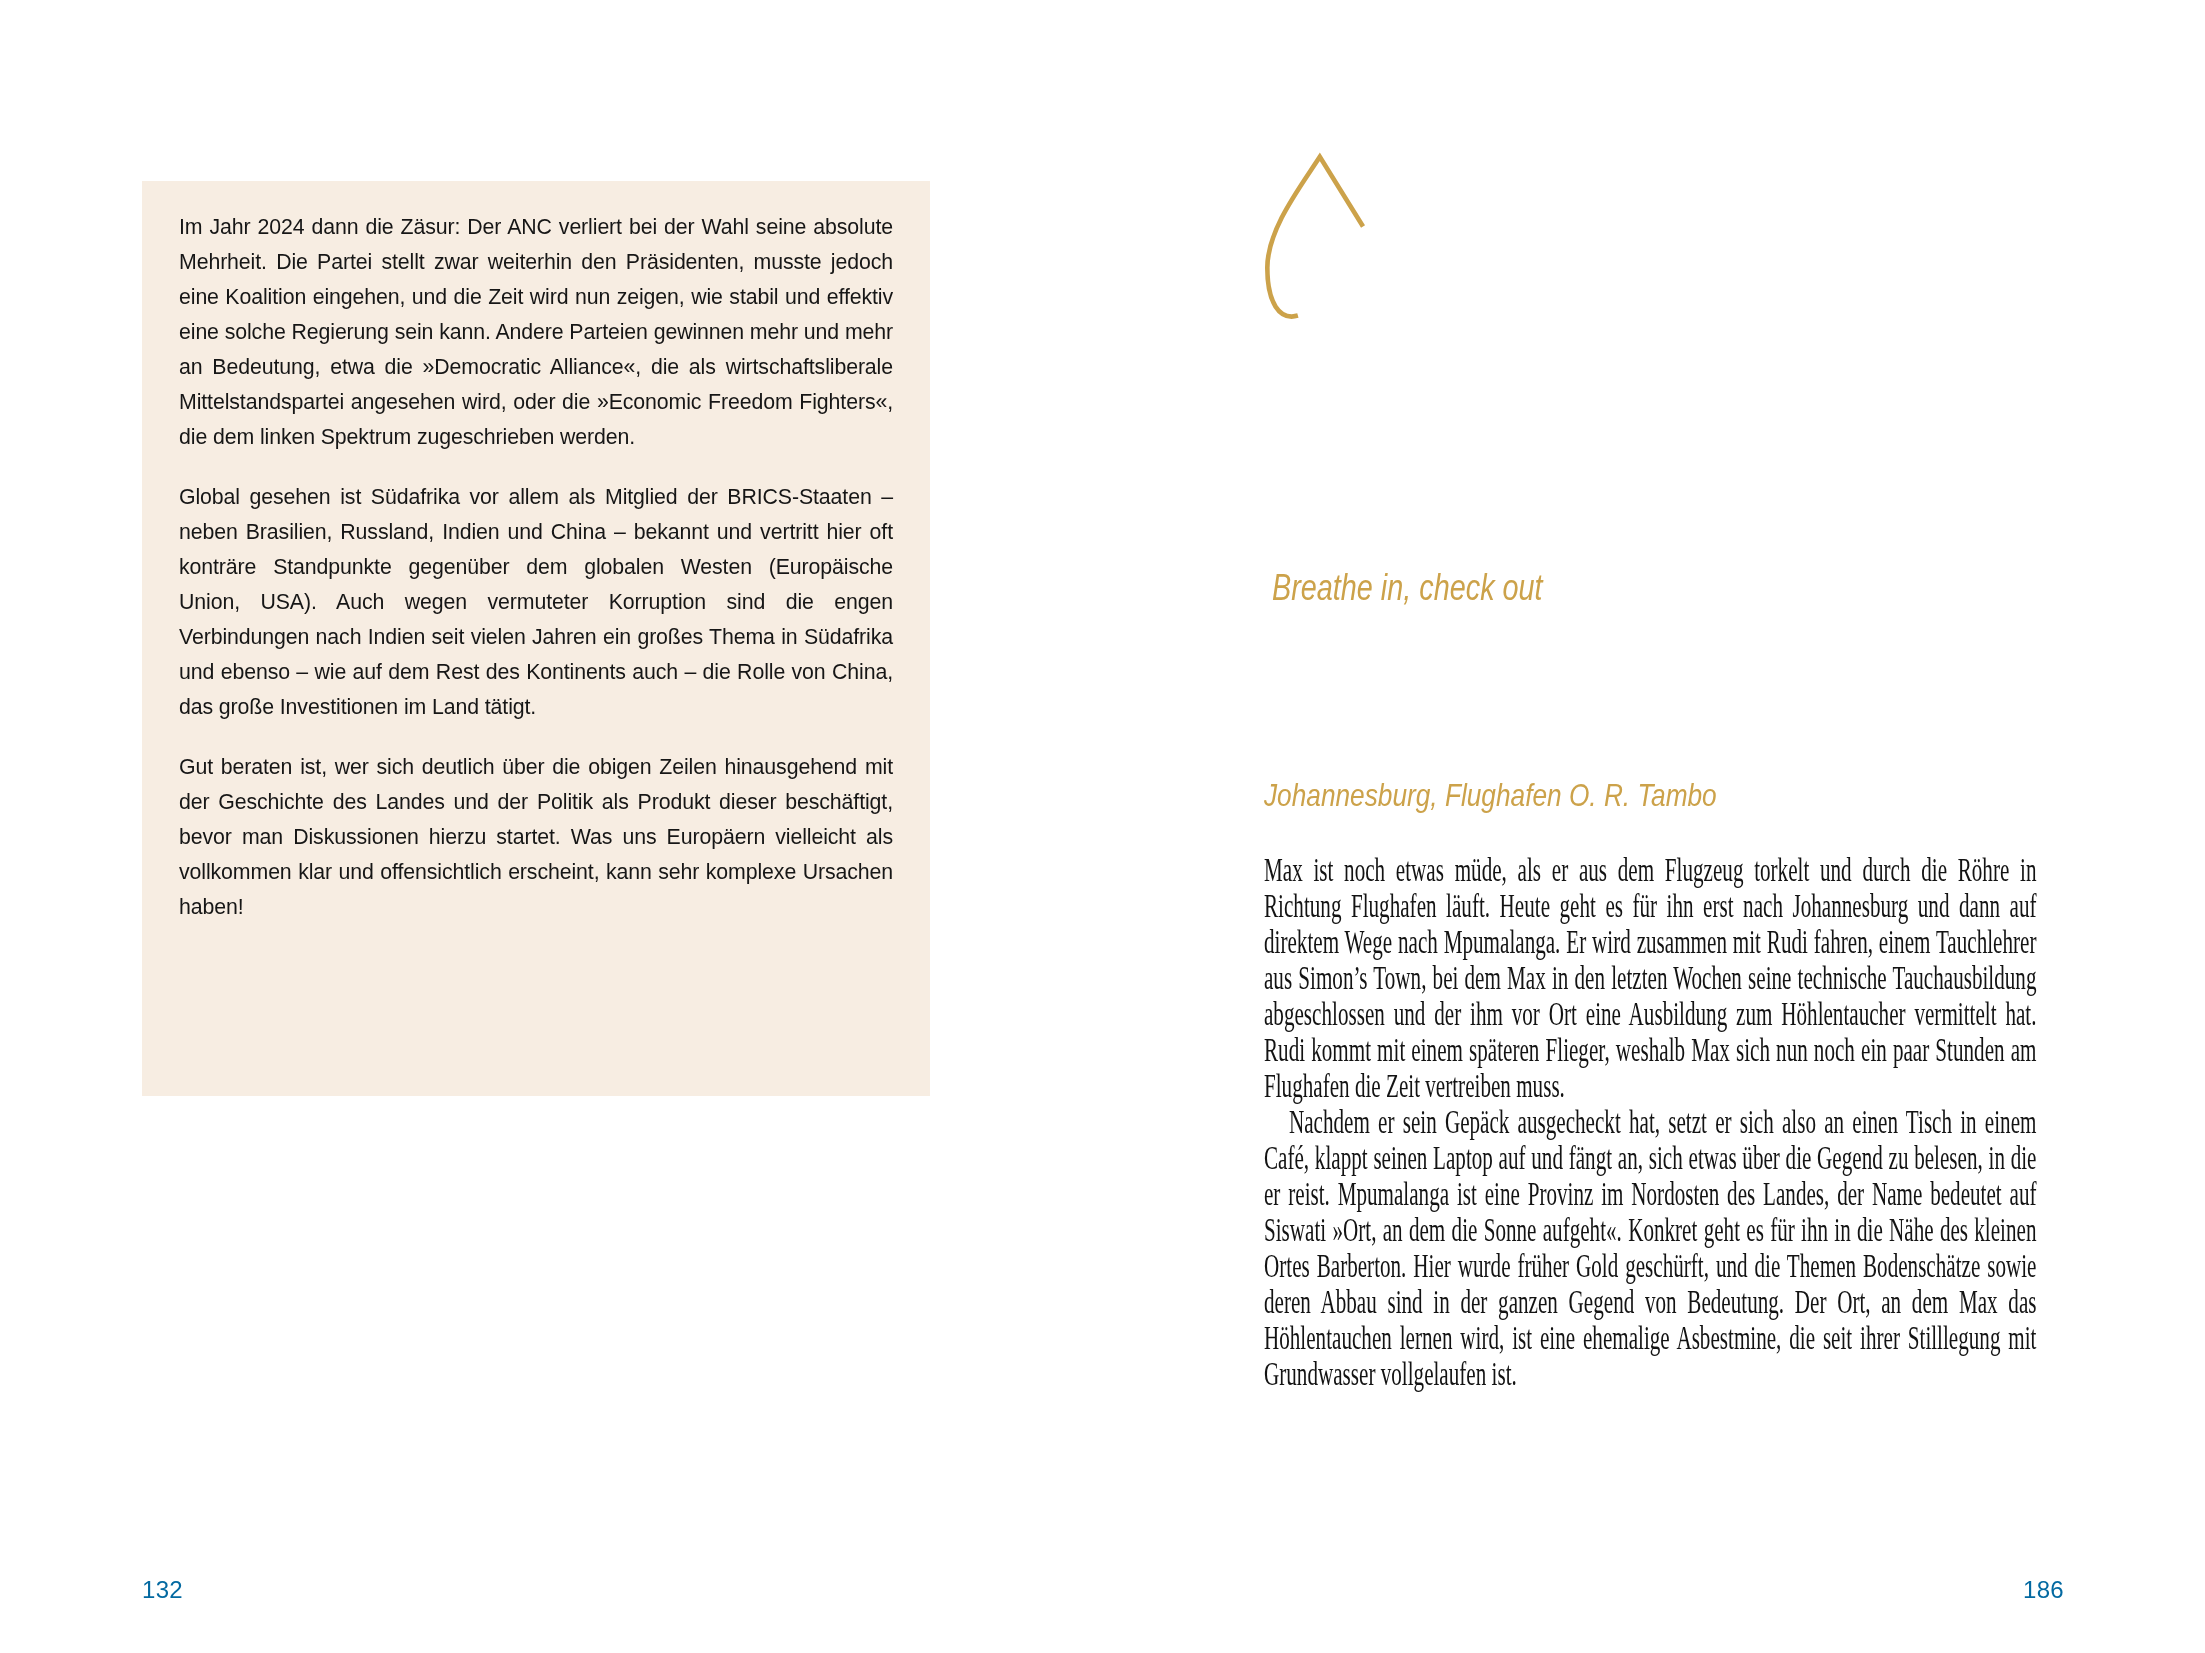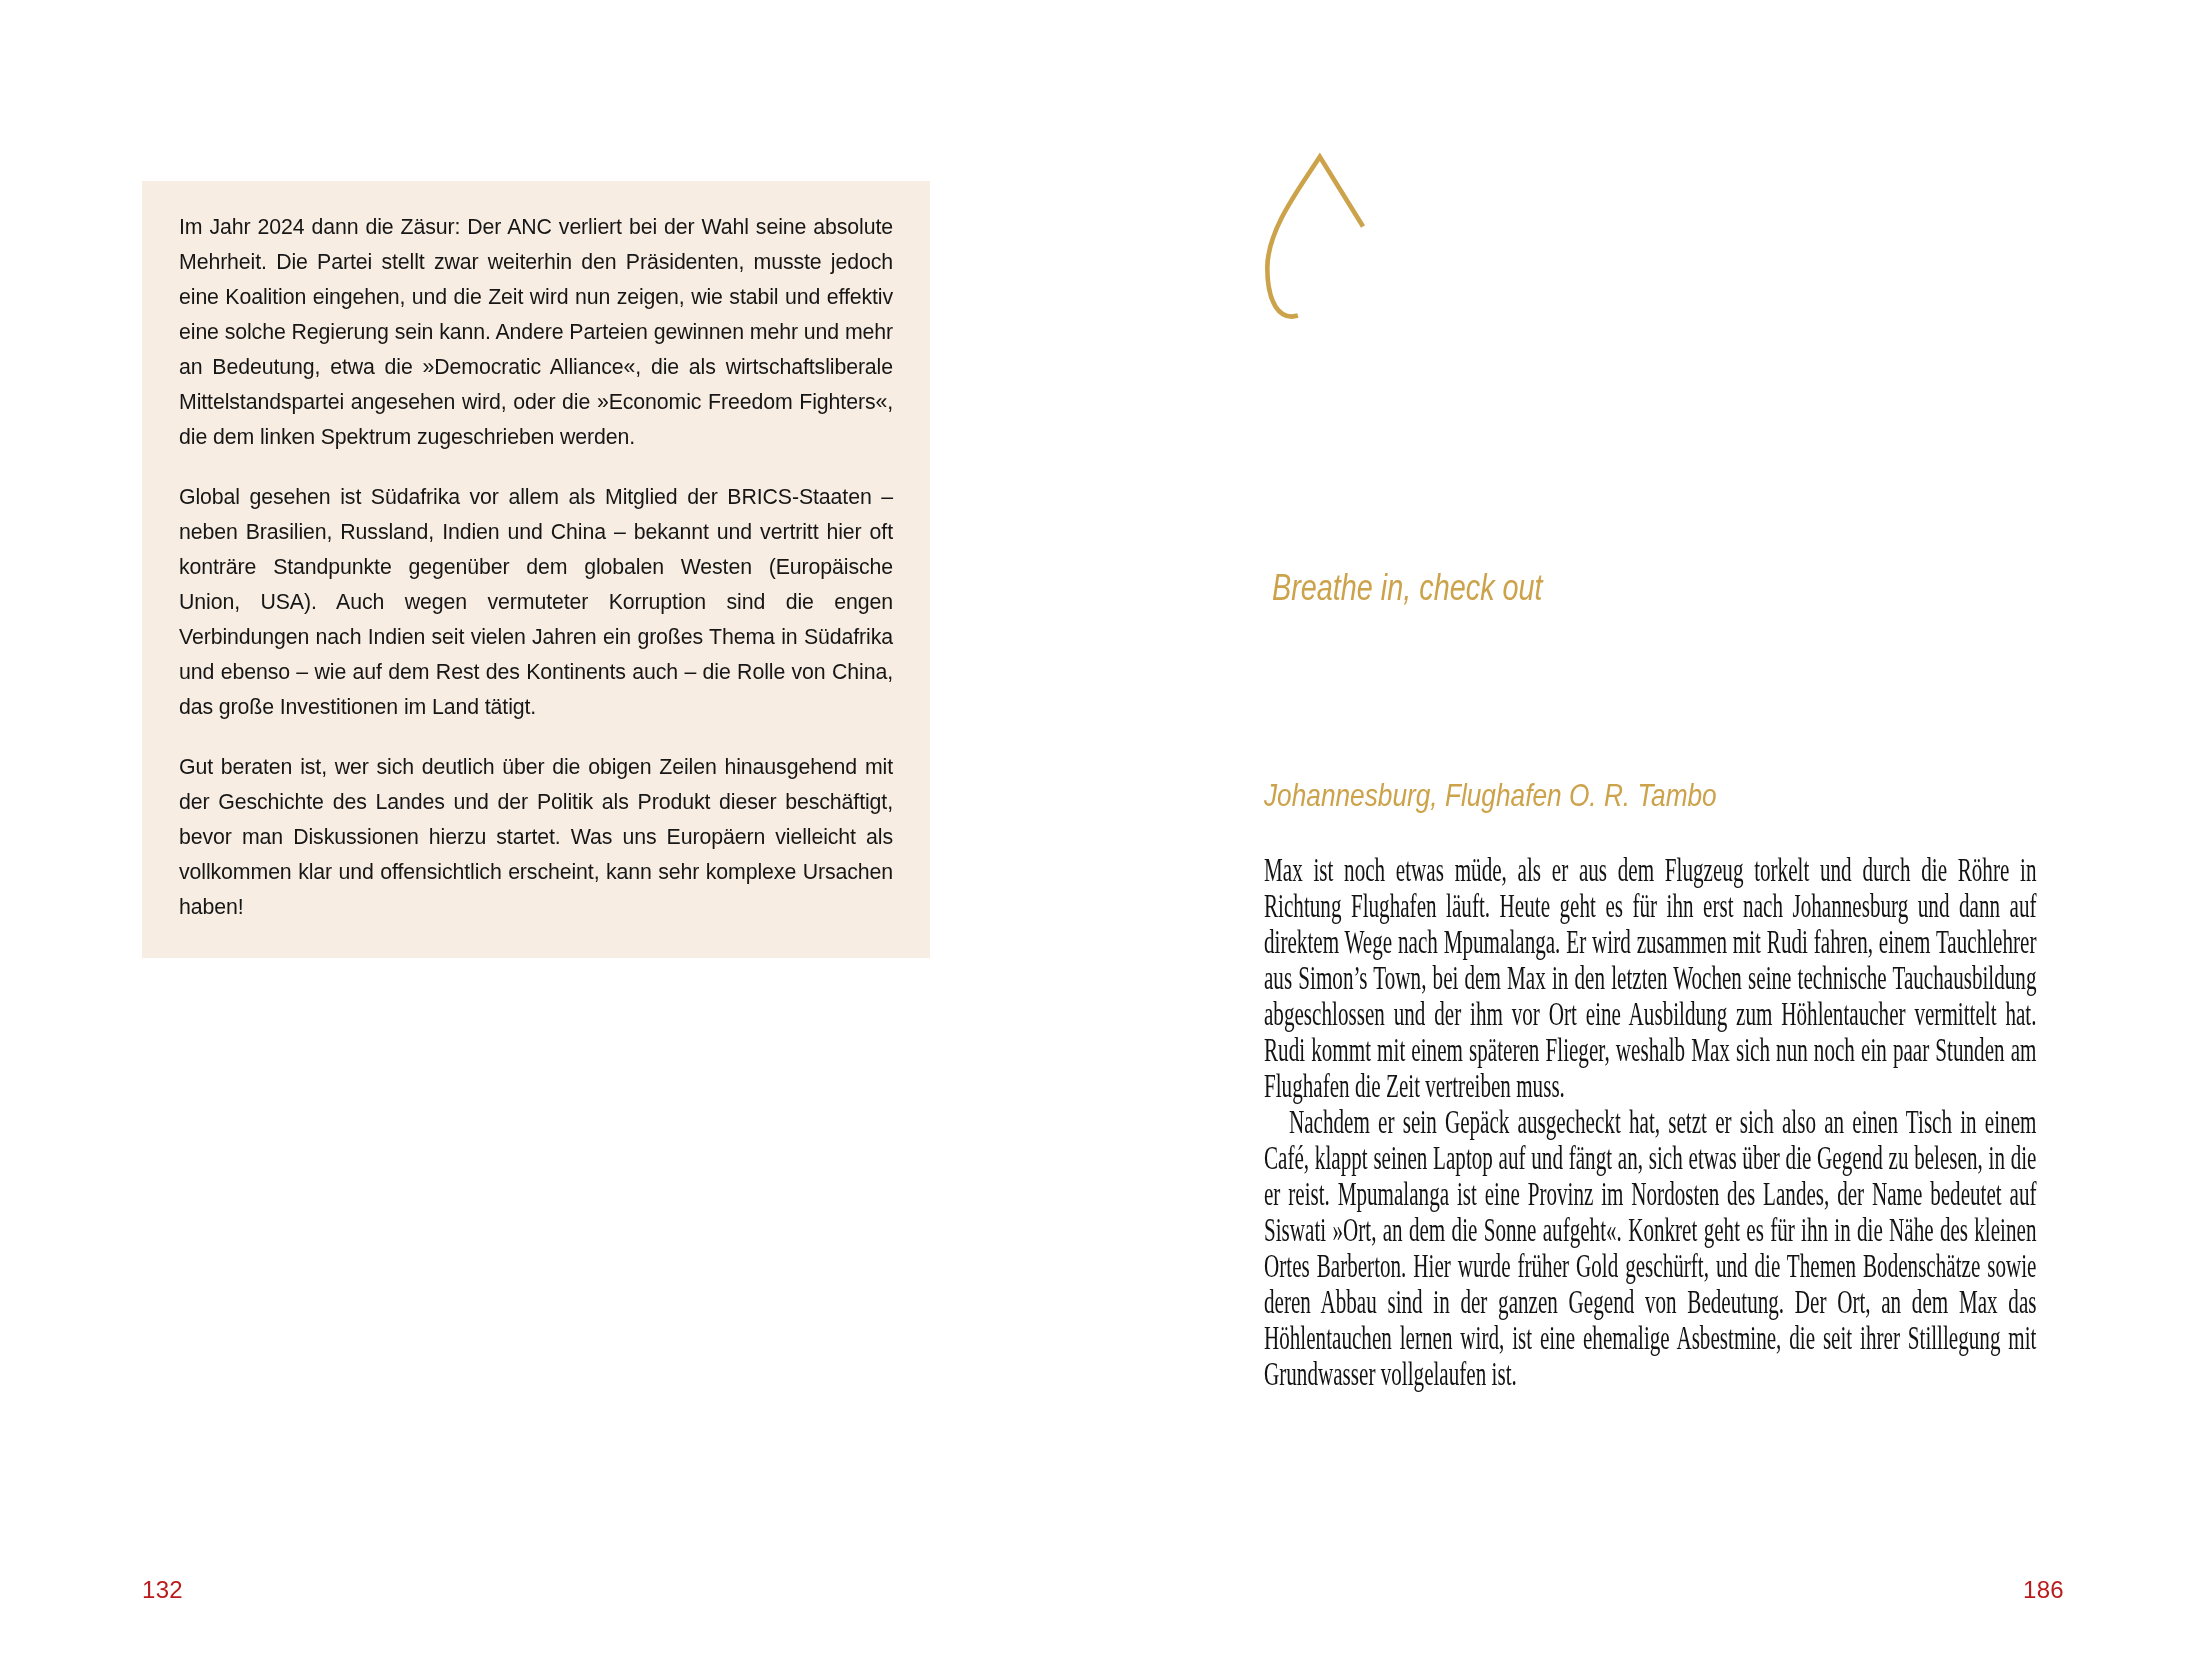--- a/index.html
+++ b/index.html
@@ -10,21 +10,21 @@
     font-family: "Liberation Sans", sans-serif;
     color: #161616;
     overflow: hidden;
   }
   .spread { position: absolute; inset: 0; }
 
   
   .info-box {
     position: absolute;
     left: 142px; top: 181px;
-    width: 788px; height: 777px;
+    width: 788px; height: 915px;
     box-sizing: border-box;
     background: #f7ede2;
     padding: 29px 37px 27px 37px;
     overflow: hidden;
   }
   .info-box p {
     margin: 0 0 25px 0;
     font-family: "Liberation Sans", sans-serif;
     font-size: 21.3px;
     line-height: 35px;
@@ -32,21 +32,21 @@
     text-align: justify;
     color: #161616;
   }
   .info-box p:last-child { margin-bottom: 16px; }
 
   .page-number {
     position: absolute;
     top: 1576px;
     font-size: 24px;
     line-height: 27px;
-    color: #b91c1c;
+    color: #0369a1;
     letter-spacing: 0.3px;
   }
   .pn-left { left: 142px; }
   .pn-right { left: 1864px; width: 200px; text-align: right; }
 
   
   .drop-icon {
     position: absolute;
     left: 1262px; top: 148px;
     width: 113px; height: 181px;

